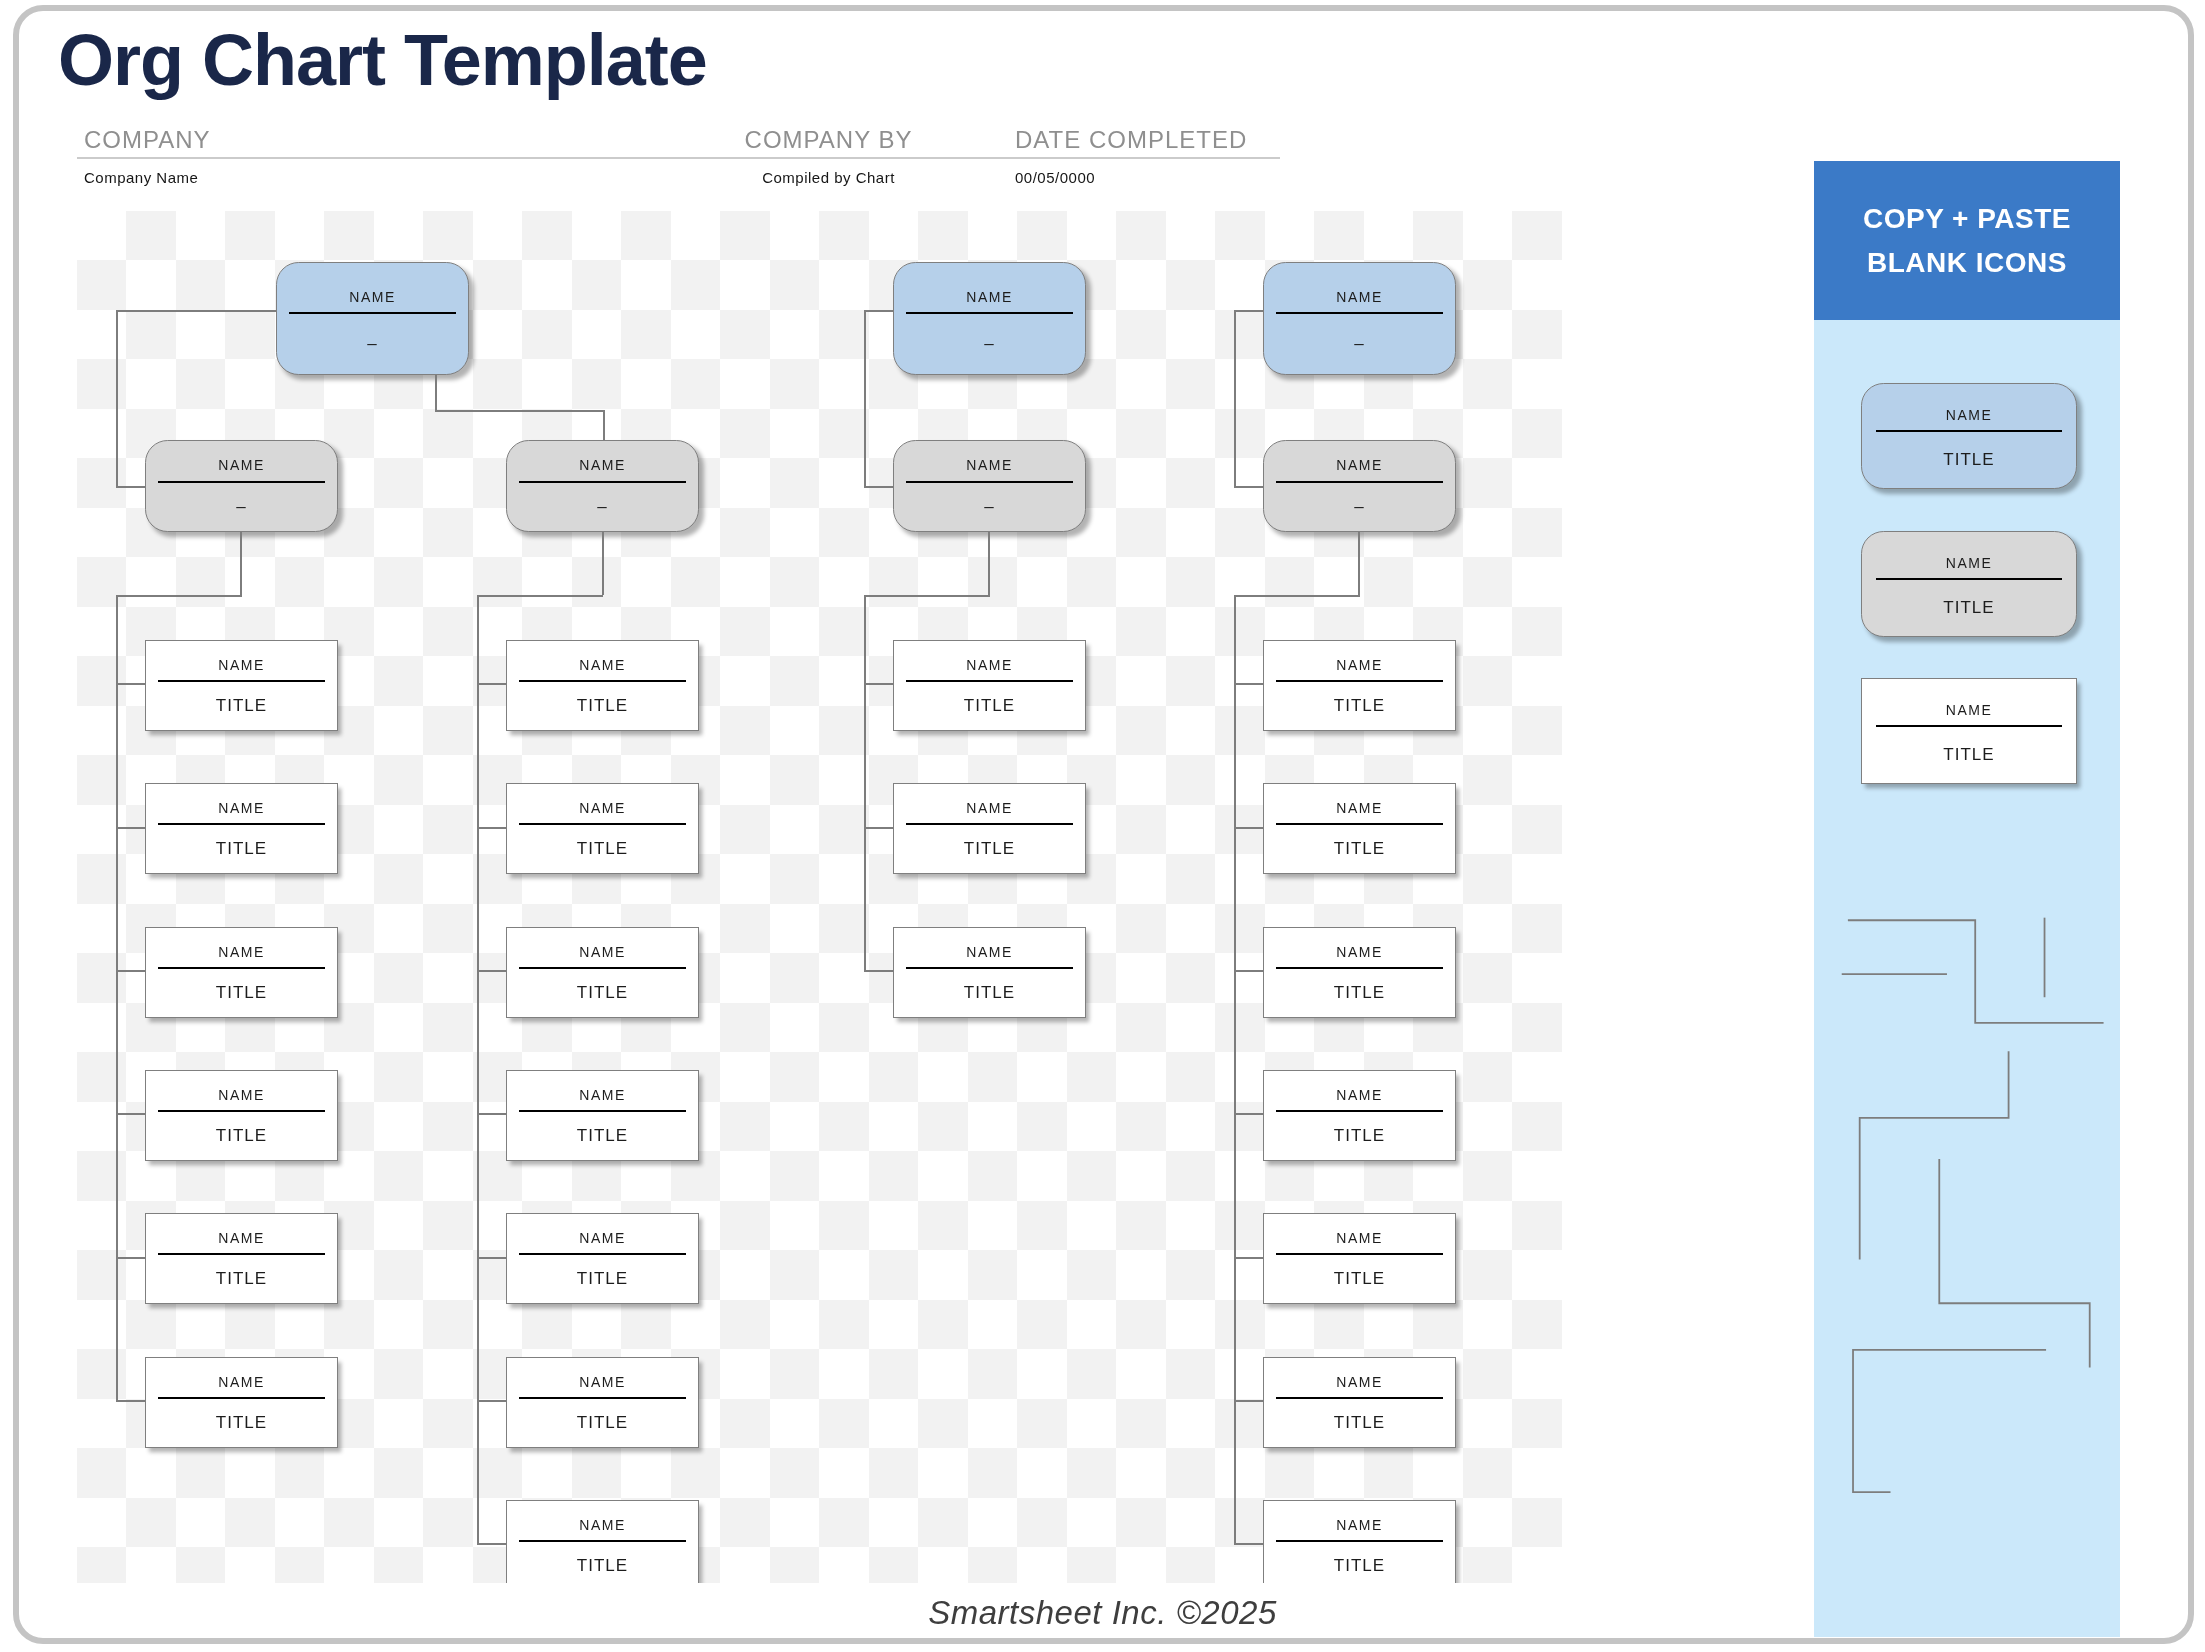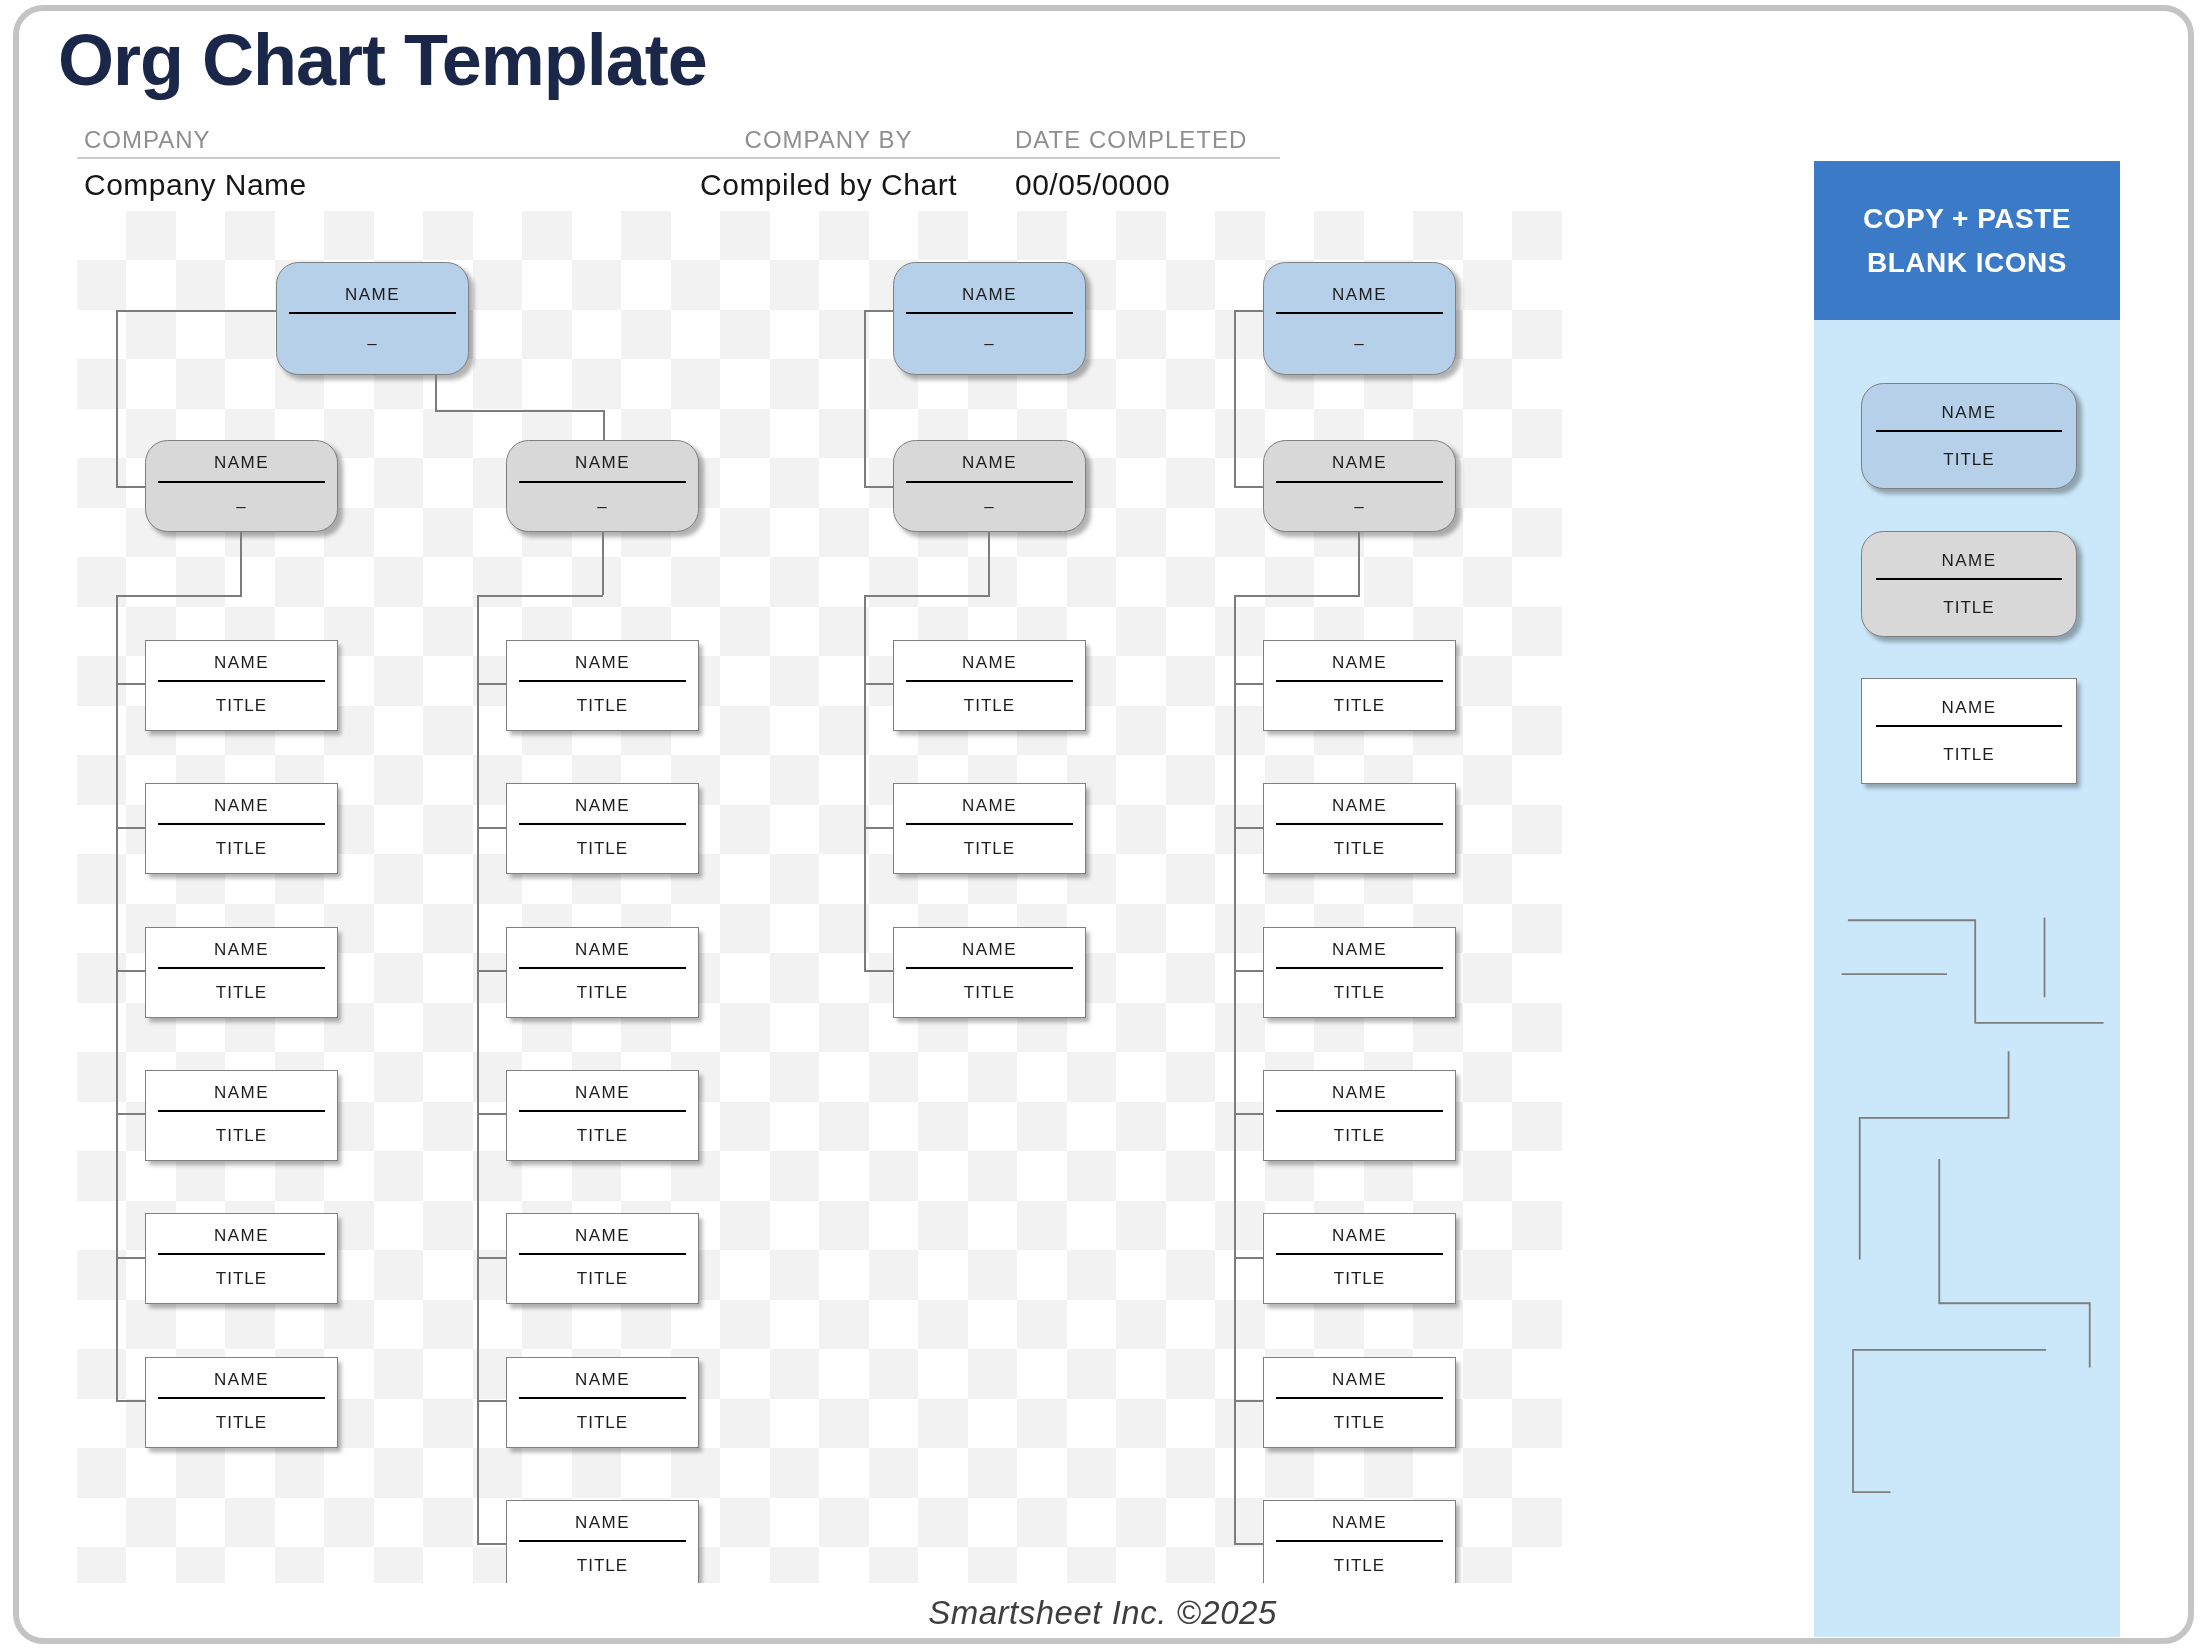--- a/index.html
+++ b/index.html
@@ -17,21 +17,21 @@
   .page-title{
     position:absolute;left:58px;top:18.5px;
     font-size:72px;font-weight:700;letter-spacing:-1px;
     color:var(--title-navy,#1a2749);
   }
   .hfield{position:absolute;top:128px;height:77px;}
   .hfield .hlabel{
     font-size:24px;color:#8f8f8f;letter-spacing:1px;line-height:1;
   }
   .hfield .hvalue{
-    margin-top:17.5px;font-size:30px;color:#161616;letter-spacing:0.5px;line-height:1;
+    margin-top:17.5px;font-size:15px;color:#161616;letter-spacing:0.5px;line-height:1;
   }
   .hf-0{left:84px;width:462px;text-align:left;}
   .hf-1{left:623px;width:411px;text-align:center;}
   .hf-2{left:1015px;width:308px;}
   .header-rule{
     position:absolute;left:77px;top:157px;width:1203px;height:2.1px;background:#cbcbcb;
   }
   
   #chart-canvas{
     position:absolute;left:77px;top:211px;width:1485px;height:1372px;overflow:hidden;
@@ -49,21 +49,21 @@
     border:1.5px solid #7f7f7f;background:#fff;
     box-shadow:4.1px 4.6px 4.1px rgba(0,0,0,0.30);
   }
   .node-rounded{border-radius:22.6px;}
   .node-exec{background:var(--executive-fill,#b6d0ea);}
   .node-mgr{background:var(--manager-fill,#d8d8d8);}
   .node-staff{background:var(--staff-fill,#ffffff);}
   .n-name{
     height:44%;display:flex;align-items:flex-end;justify-content:center;
     padding-bottom:7.2px;box-sizing:border-box;
-    font-size:17px;letter-spacing:1.5px;color:#1c1c1c;
+    font-size:14px;letter-spacing:1.5px;color:#1c1c1c;
   }
   .n-rule{width:87%;margin:0 auto;border-top:2.1px solid #000;}
   .n-sub{
     flex:1;display:flex;align-items:center;justify-content:center;
     font-size:17px;letter-spacing:1px;color:#1c1c1c;
   }
   
   .sidebar-header{
     position:absolute;left:1814px;top:161px;width:306px;height:159px;
     background:var(--sidebar-header-bg,#3b7ac7);

